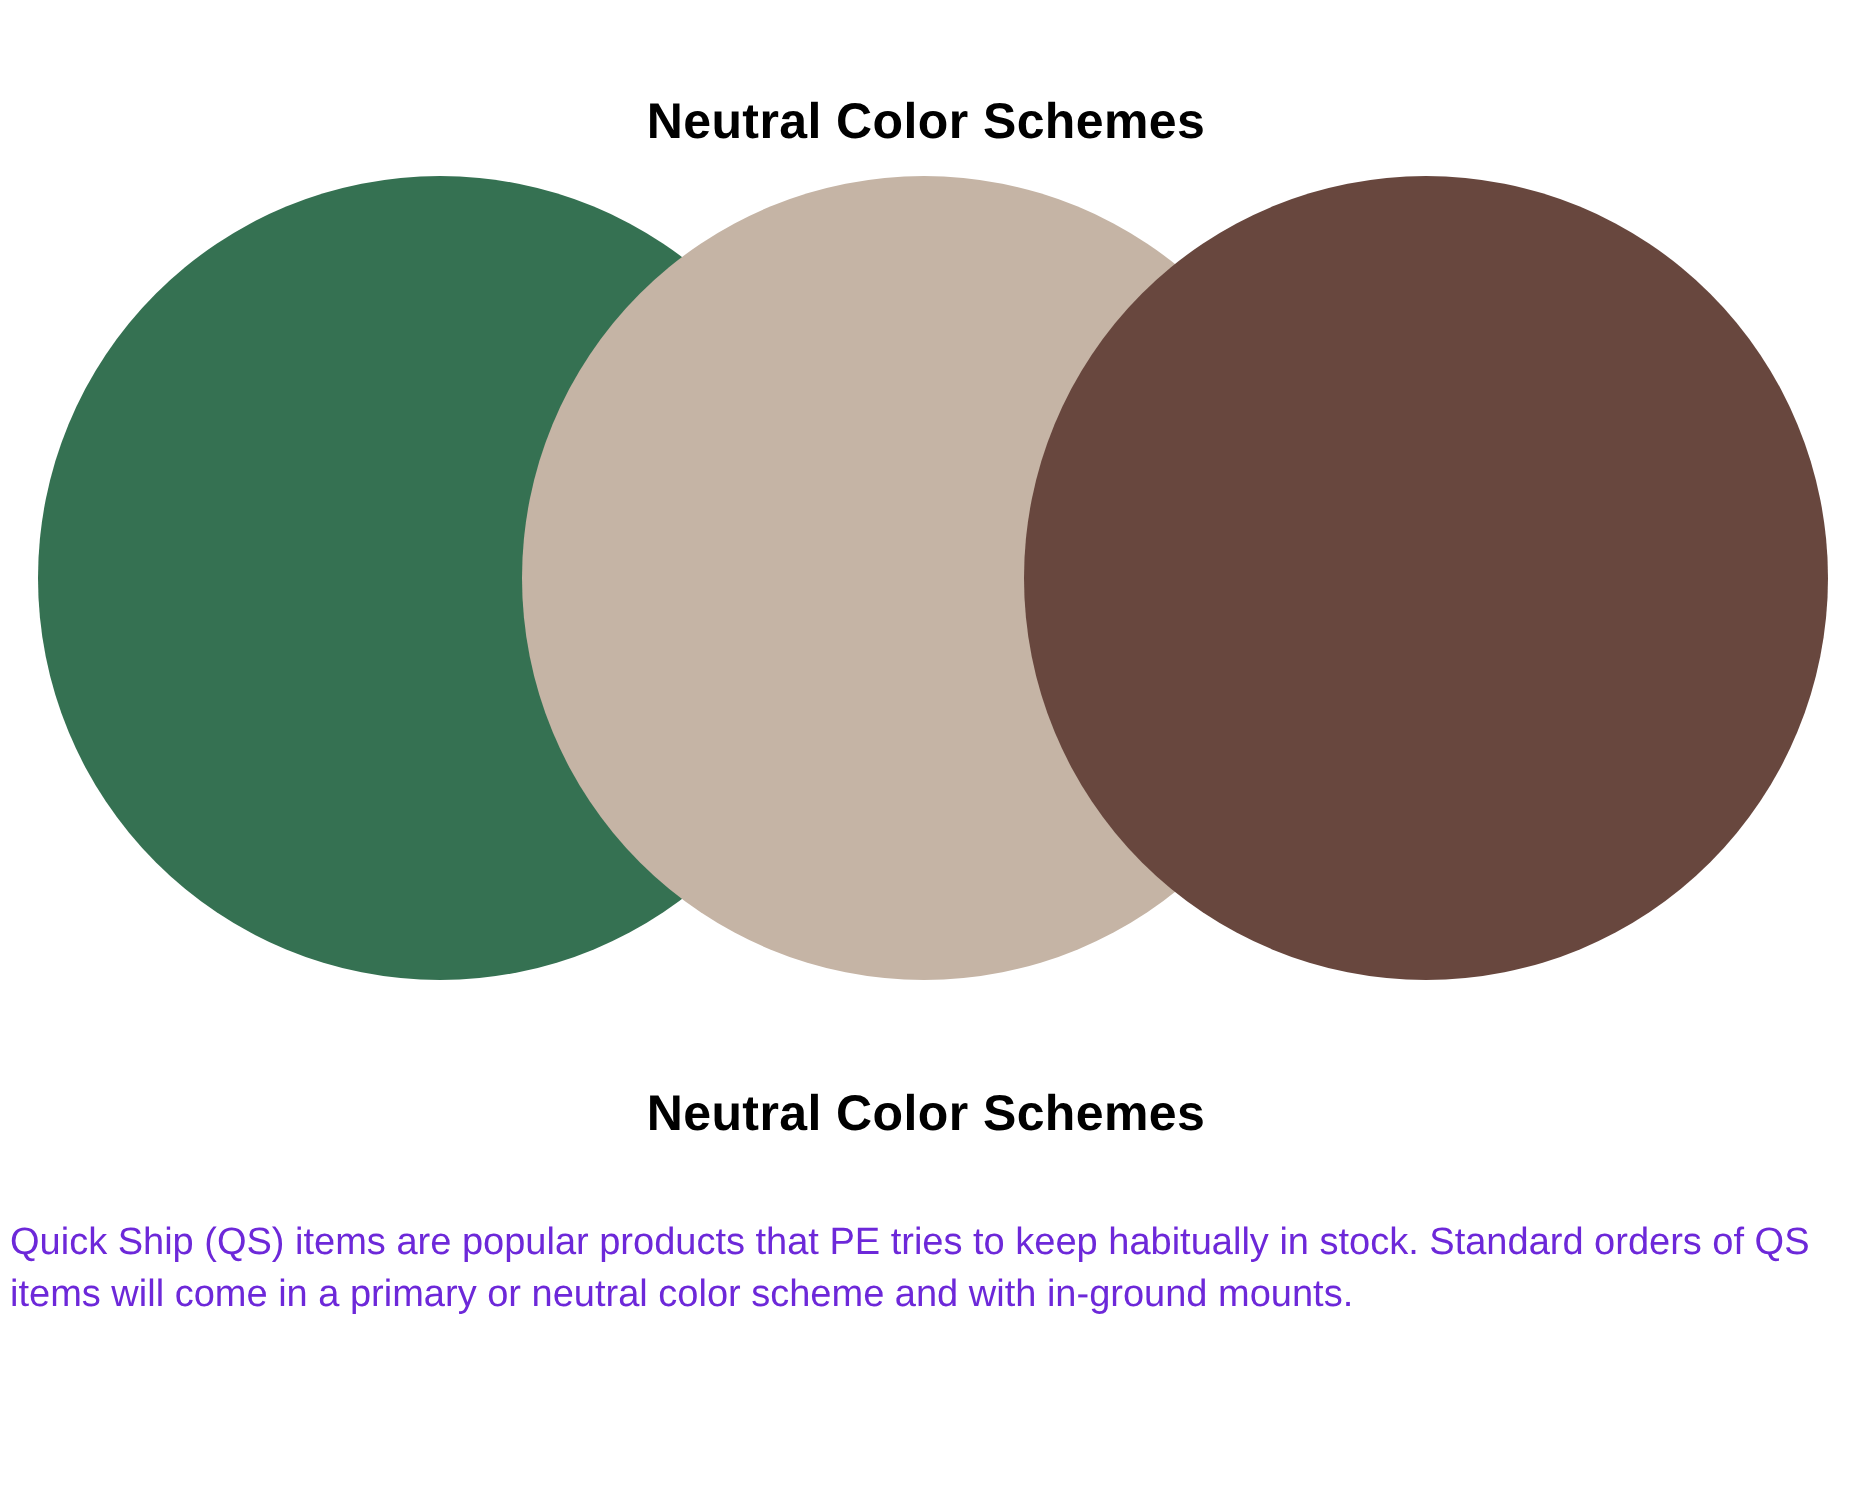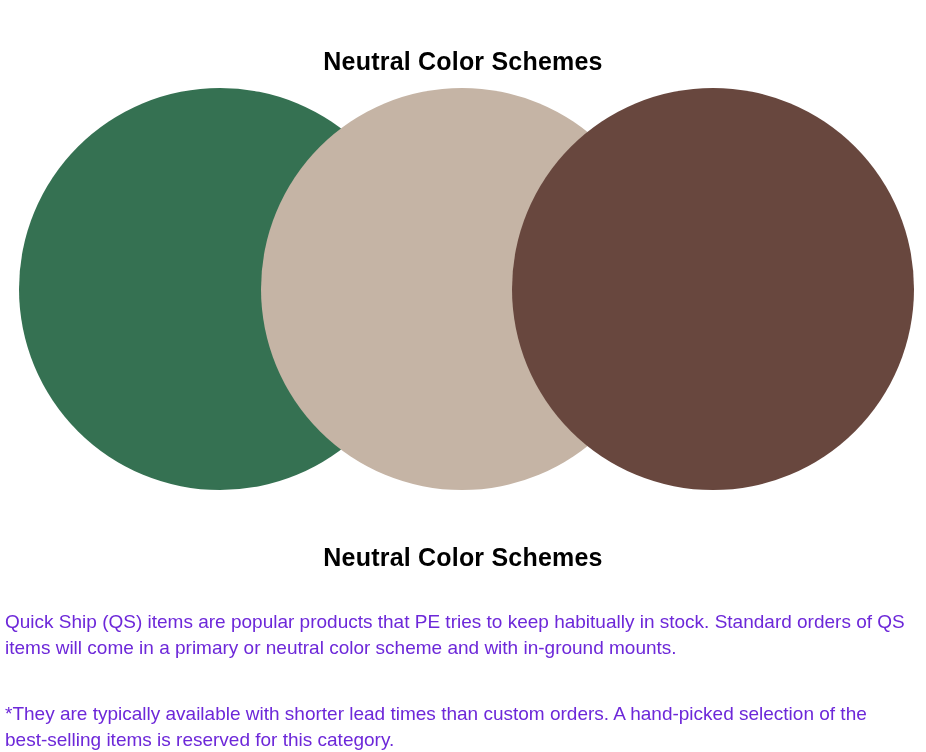--- a/index.html
+++ b/index.html
@@ -81,15 +81,14 @@
   <div class="swatch-stage">
     <div class="swatch swatch-green" style="background-color: rgb(53, 113, 82);"></div>
     <div class="swatch swatch-tan" style="background-color: rgb(197, 180, 165);"></div>
     <div class="swatch swatch-brown" style="background-color: rgb(104, 71, 62);"></div>
   </div>
 
   <h2 class="heading" id="heading-bottom">Neutral Color Schemes</h2>
 
   <p class="body-copy" id="paragraph-1">Quick Ship (QS) items are popular products that PE tries to keep habitually in stock. Standard orders of QS items will come in a primary or neutral color scheme and with in-ground mounts.</p>
 
-  <p class="body-copy" id="paragraph-2">*They are typically available with shorter lead times than custom orders. A hand-picked selection of the best-selling items is reserved for this category.</p>
 
 </div>
 
 </body></html>

